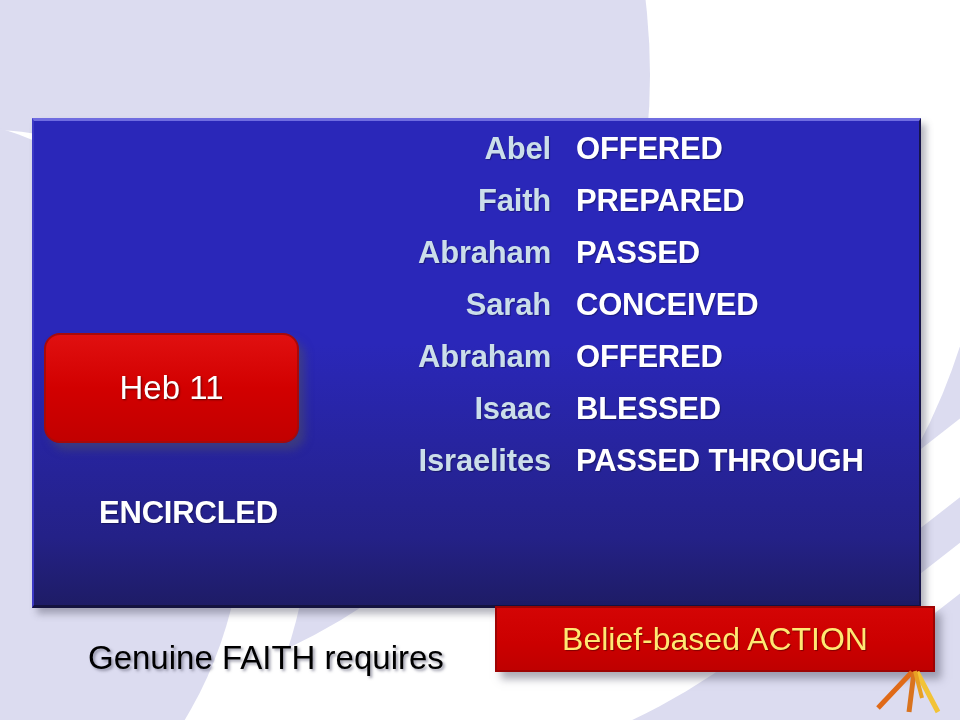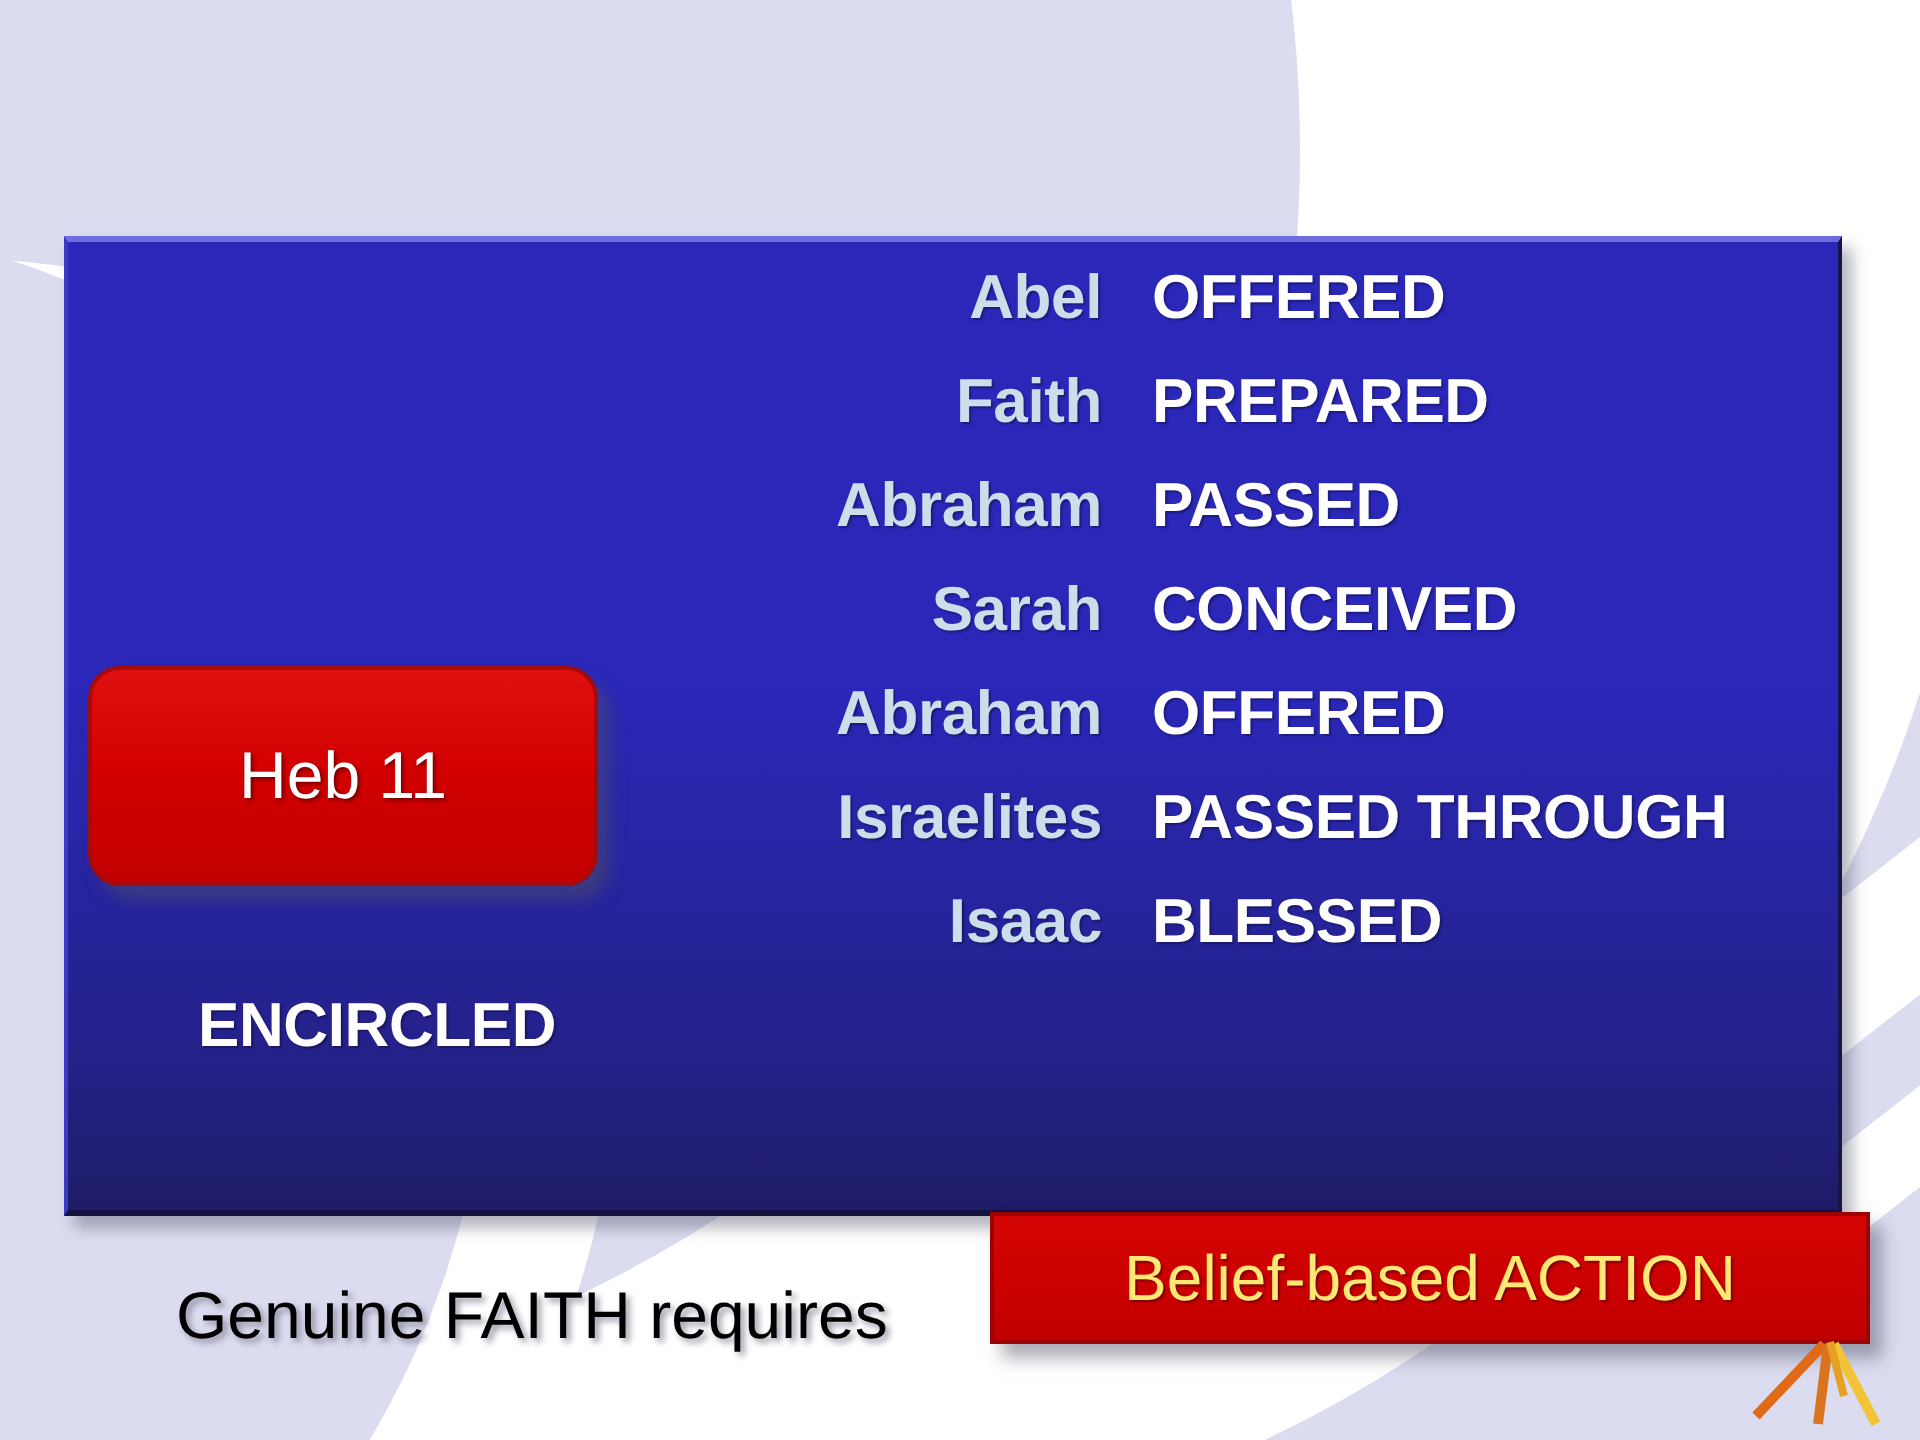--- a/index.html
+++ b/index.html
@@ -252,27 +252,27 @@
         <div class="cell-name">Sarah</div>
         <div class="cell-action">CONCEIVED</div>
       </div>
 
       <div class="row">
         <div class="cell-name">Abraham</div>
         <div class="cell-action">OFFERED</div>
       </div>
 
       <div class="row">
+        <div class="cell-name">Isaac</div>
+        <div class="cell-action">BLESSED</div>
+      </div>
+
+      <div class="row">
         <div class="cell-name">Israelites</div>
         <div class="cell-action">PASSED THROUGH</div>
-      </div>
-
-      <div class="row">
-        <div class="cell-name">Isaac</div>
-        <div class="cell-action">BLESSED</div>
       </div>
 
       <div class="row">
         <div class="cell-action">ENCIRCLED</div>
       </div>
 
     </div>
   </div>
 
   <div class="badge">

